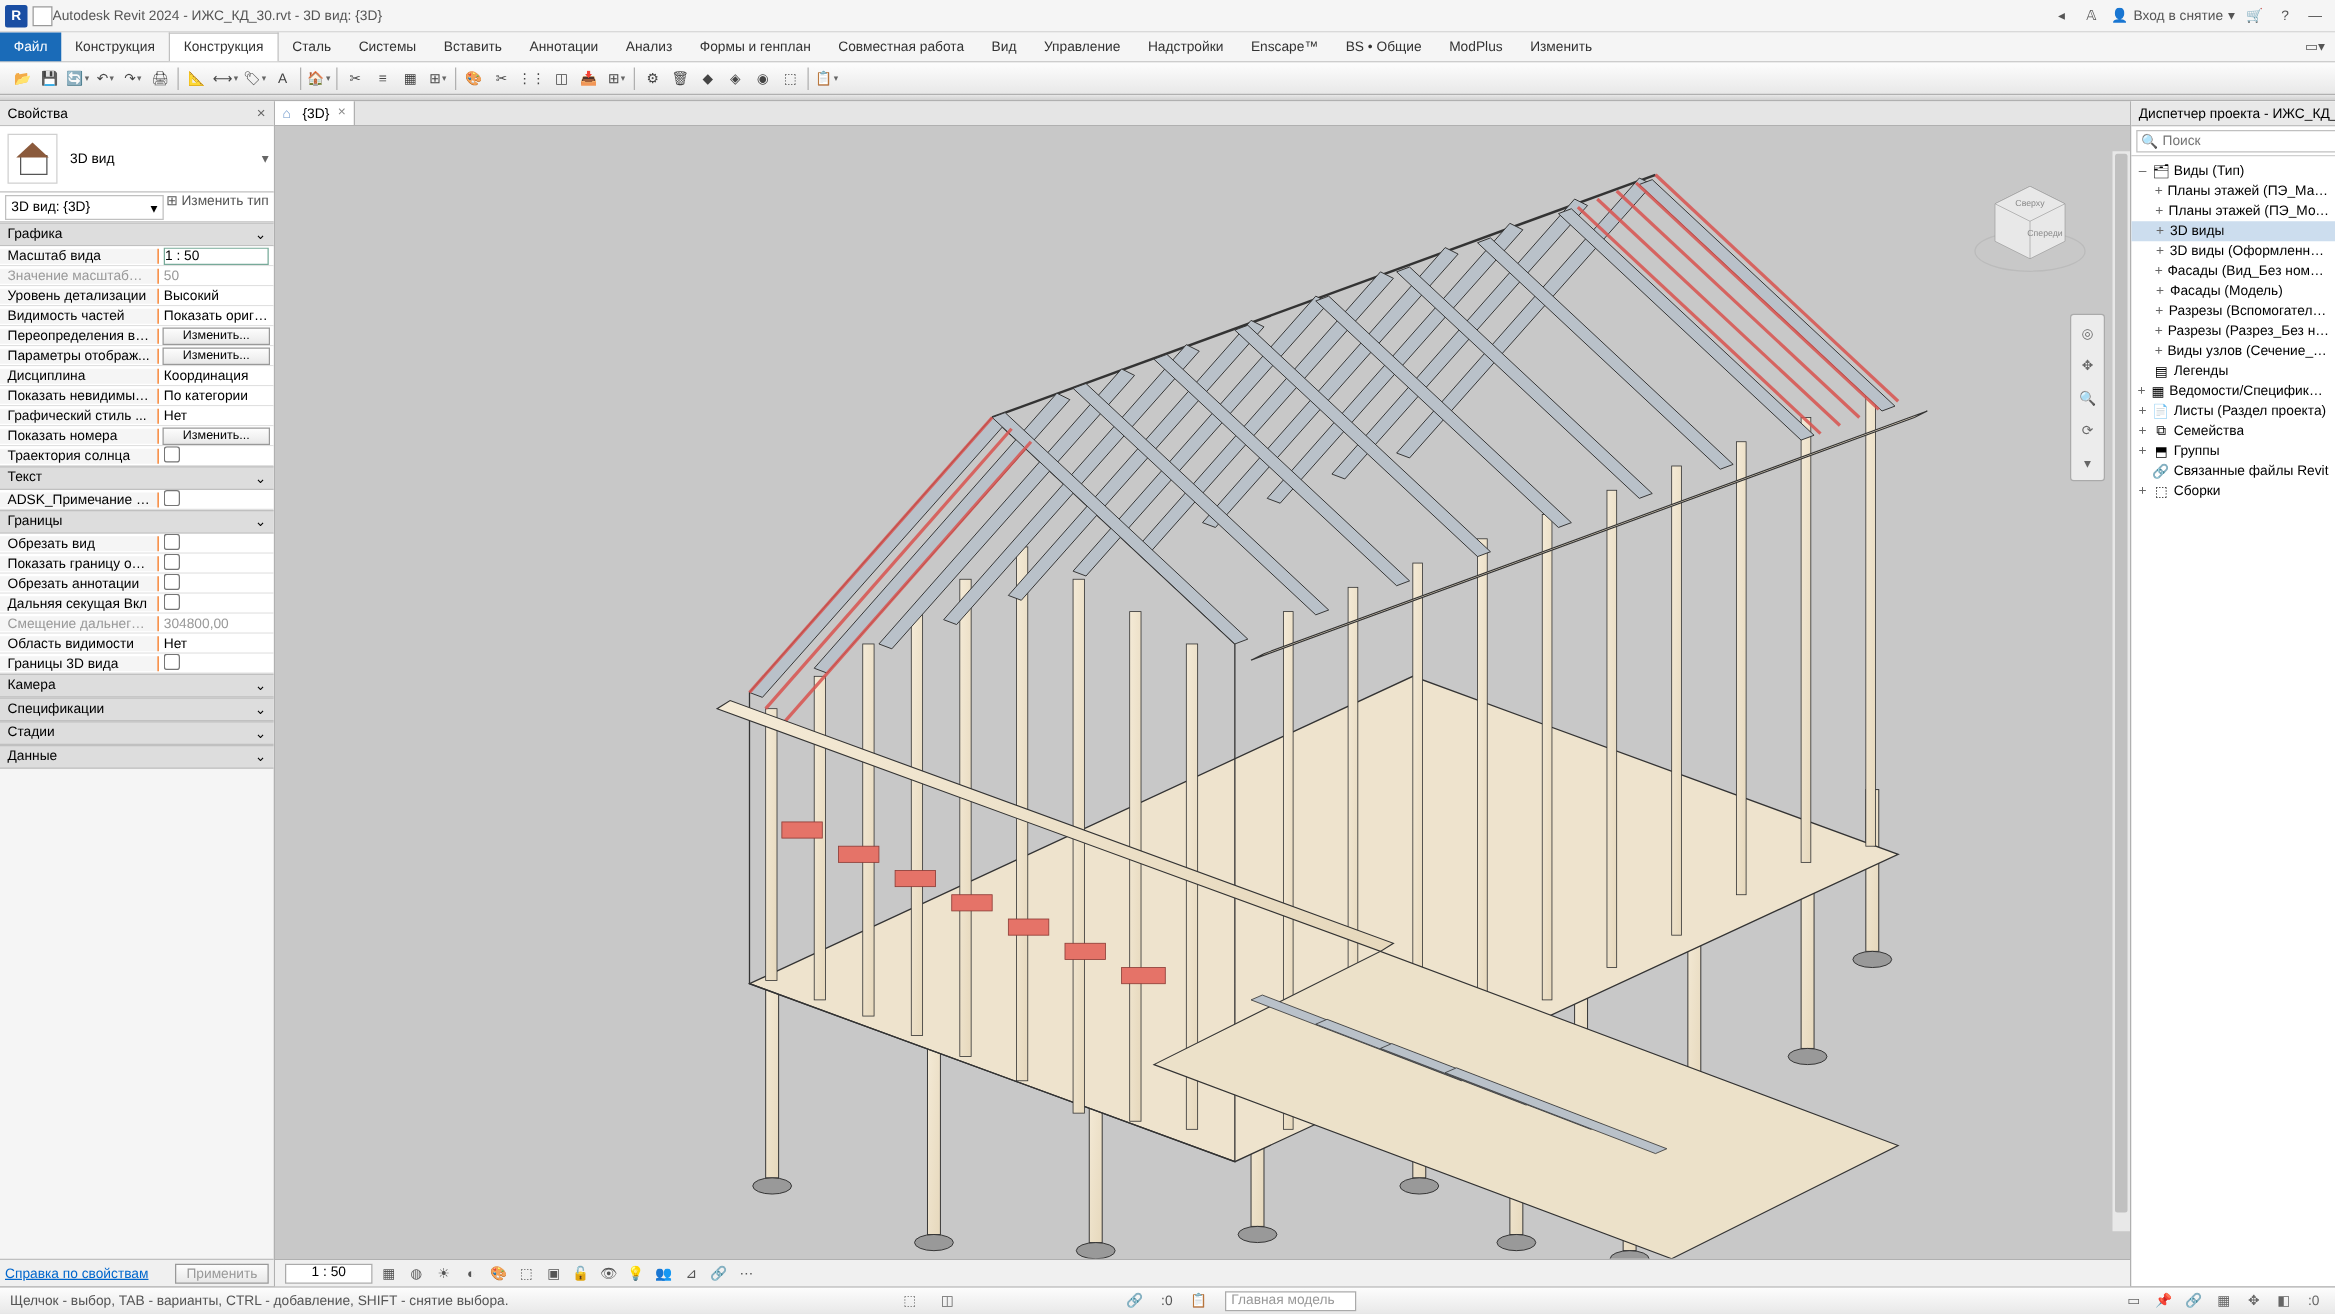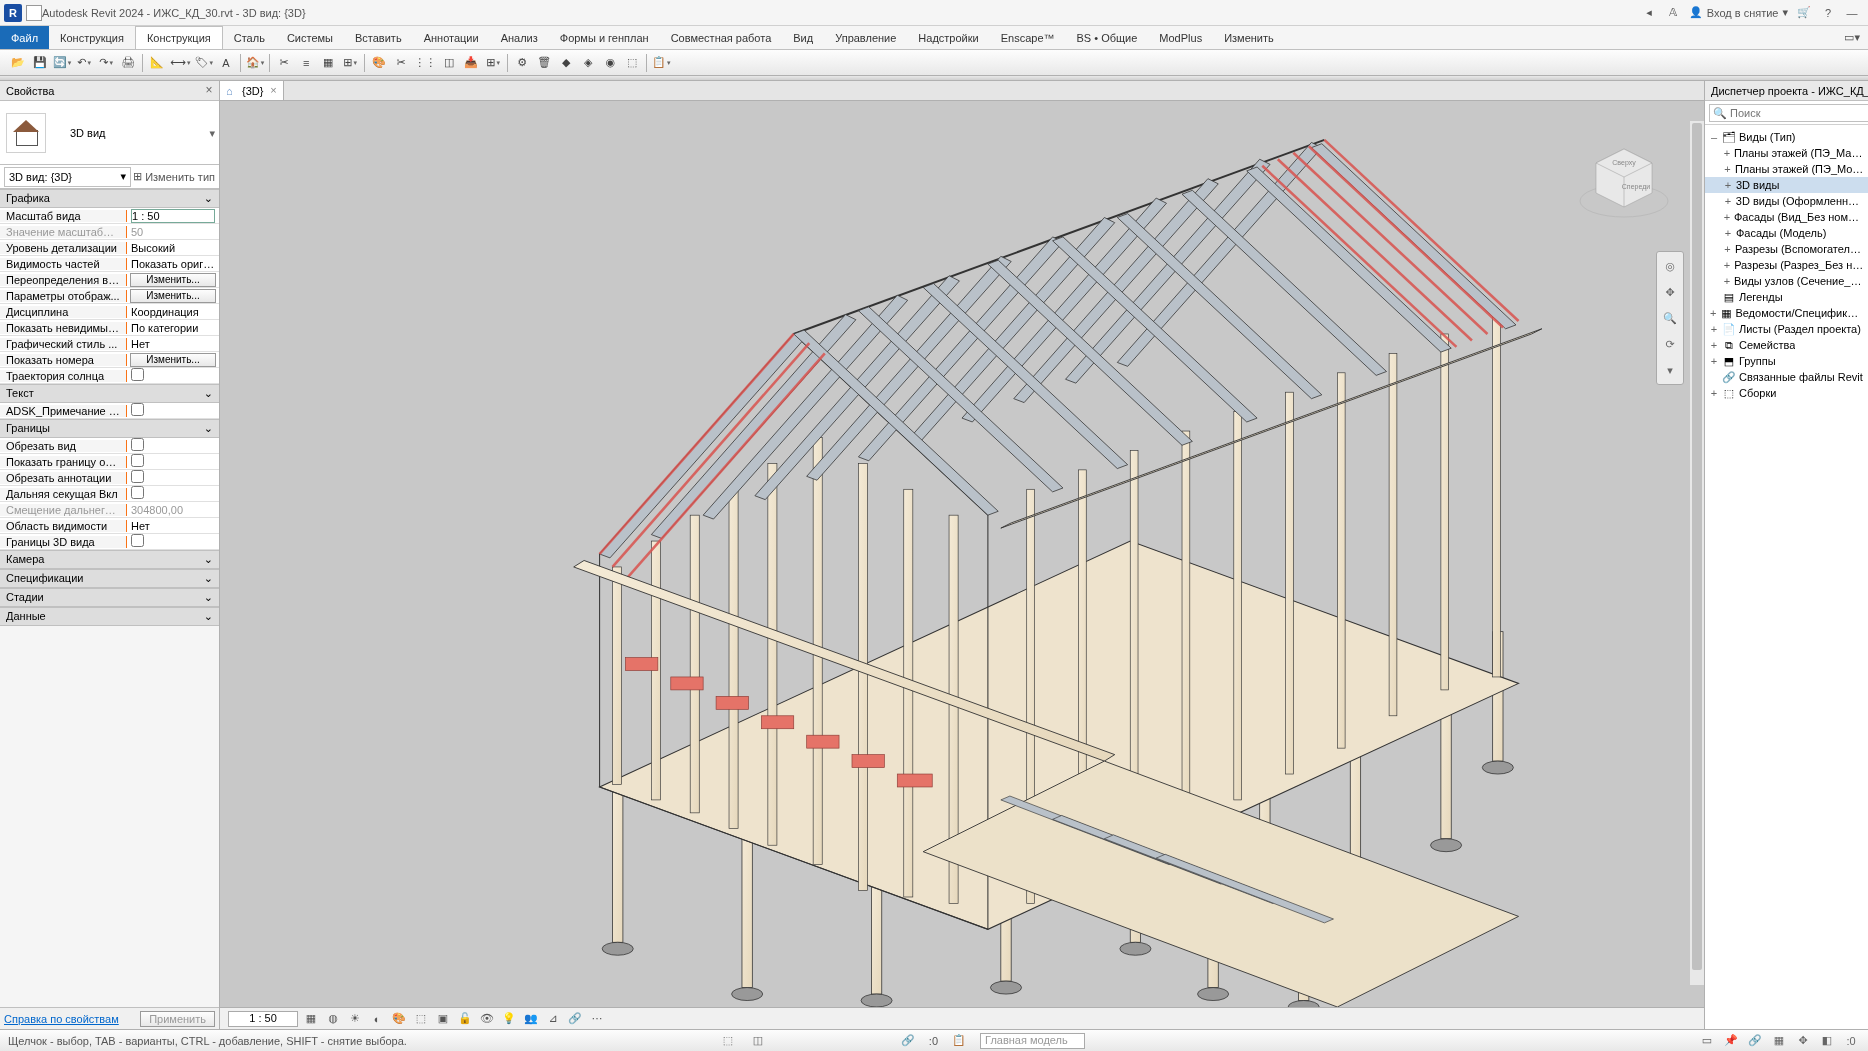--- a/index.html
+++ b/index.html
@@ -19,27 +19,27 @@
 .ribbon-tabs-right{margin-left:auto;display:flex;align-items:center;padding-right:8px;gap:4px}
 .qat{height:26px;background:linear-gradient(#fdfdfd,#e8e8e8);display:flex;align-items:center;gap:2px;padding:0 8px;border-bottom:1px solid #b0b0b0}
 .qat-ico{min-width:20px;height:20px;display:flex;align-items:center;justify-content:center;cursor:pointer;color:#444;position:relative;border:1px solid transparent;border-radius:2px}
 .qat-sep{width:1px;height:18px;background:#b0b0b0;margin:0 2px}
 .dd-arrow::after{content:"▾";font-size:7px;margin-left:1px;color:#666}
 .infobar{height:5px;background:linear-gradient(#e8e8e8,#d0d0d0);border-bottom:1px solid #b0b0b0}
 .workspace{flex:1;display:flex;min-height:0}
 .prop-panel{width:220px;background:#f5f5f5;display:flex;flex-direction:column;border-right:1px solid #b0b0b0}
 .prop-title{height:20px;background:#e9e9e9;border-bottom:1px solid #c0c0c0;display:flex;align-items:center;padding:0 6px;position:relative}
 .prop-close{position:absolute;right:3px;top:2px;width:14px;height:14px;cursor:pointer;color:#666;font-size:12px;line-height:14px;text-align:center}
-.prop-type{height:64px;display:flex;align-items:center;gap:24px;padding:4px 6px;border-bottom:1px solid #c0c0c0;background:#fff}
+.prop-type{height:53px;display:flex;align-items:center;gap:10px;padding:4px 6px;border-bottom:1px solid #c0c0c0;background:#fff}
 .prop-type-ico{width:40px;height:40px;background:#fff;border:1px solid #d0d0d0;display:flex;align-items:center;justify-content:center}
 .house-ico{width:26px;height:22px;position:relative}
 .house-ico::before{content:"";position:absolute;top:8px;left:3px;width:20px;height:14px;background:#fff;border:1px solid #555}
 .house-ico::after{content:"";position:absolute;top:-2px;left:0;width:0;height:0;border-left:13px solid transparent;border-right:13px solid transparent;border-bottom:12px solid #8b5a3c}
 .prop-type-dd{position:absolute;right:4px;top:50%;transform:translateY(-50%);color:#666}
-.prop-selector{height:24px;display:flex;align-items:center;border-bottom:1px solid #c0c0c0;background:#fff}
+.prop-selector{height:24px;display:flex;align-items:flex-start;border-bottom:1px solid #c0c0c0;background:#fff}
 .prop-sel-combo{flex:1;height:20px;border:1px solid #c0c0c0;margin:2px 2px 2px 4px;padding:0 4px;display:flex;align-items:center;justify-content:space-between;background:#fff;cursor:pointer}
 .prop-edit-type{display:flex;align-items:center;gap:3px;padding-right:4px;cursor:pointer;color:#555}
 .prop-body{flex:1;overflow:auto}
 .prop-group{background:#ddd;padding:2px 6px;border-top:1px solid #c0c0c0;border-bottom:1px solid #c0c0c0;display:flex;justify-content:space-between;cursor:pointer}
 .prop-row{display:flex;height:16px;align-items:center;border-bottom:1px solid #e0e0e0;background:#fff}
 .prop-row.dim .prop-key{color:#999}
 .prop-key{width:127px;padding:0 6px;background:#f5f5f5;white-space:nowrap;overflow:hidden;text-overflow:ellipsis;border-right:1px solid #f97316}
 .prop-val{flex:1;padding:0 4px;white-space:nowrap;overflow:hidden;text-overflow:ellipsis}
 .prop-val input[type=text]{width:100%;border:none;background:transparent;font-size:11px;padding:0}
 .prop-val input[type=checkbox]{margin:0}

